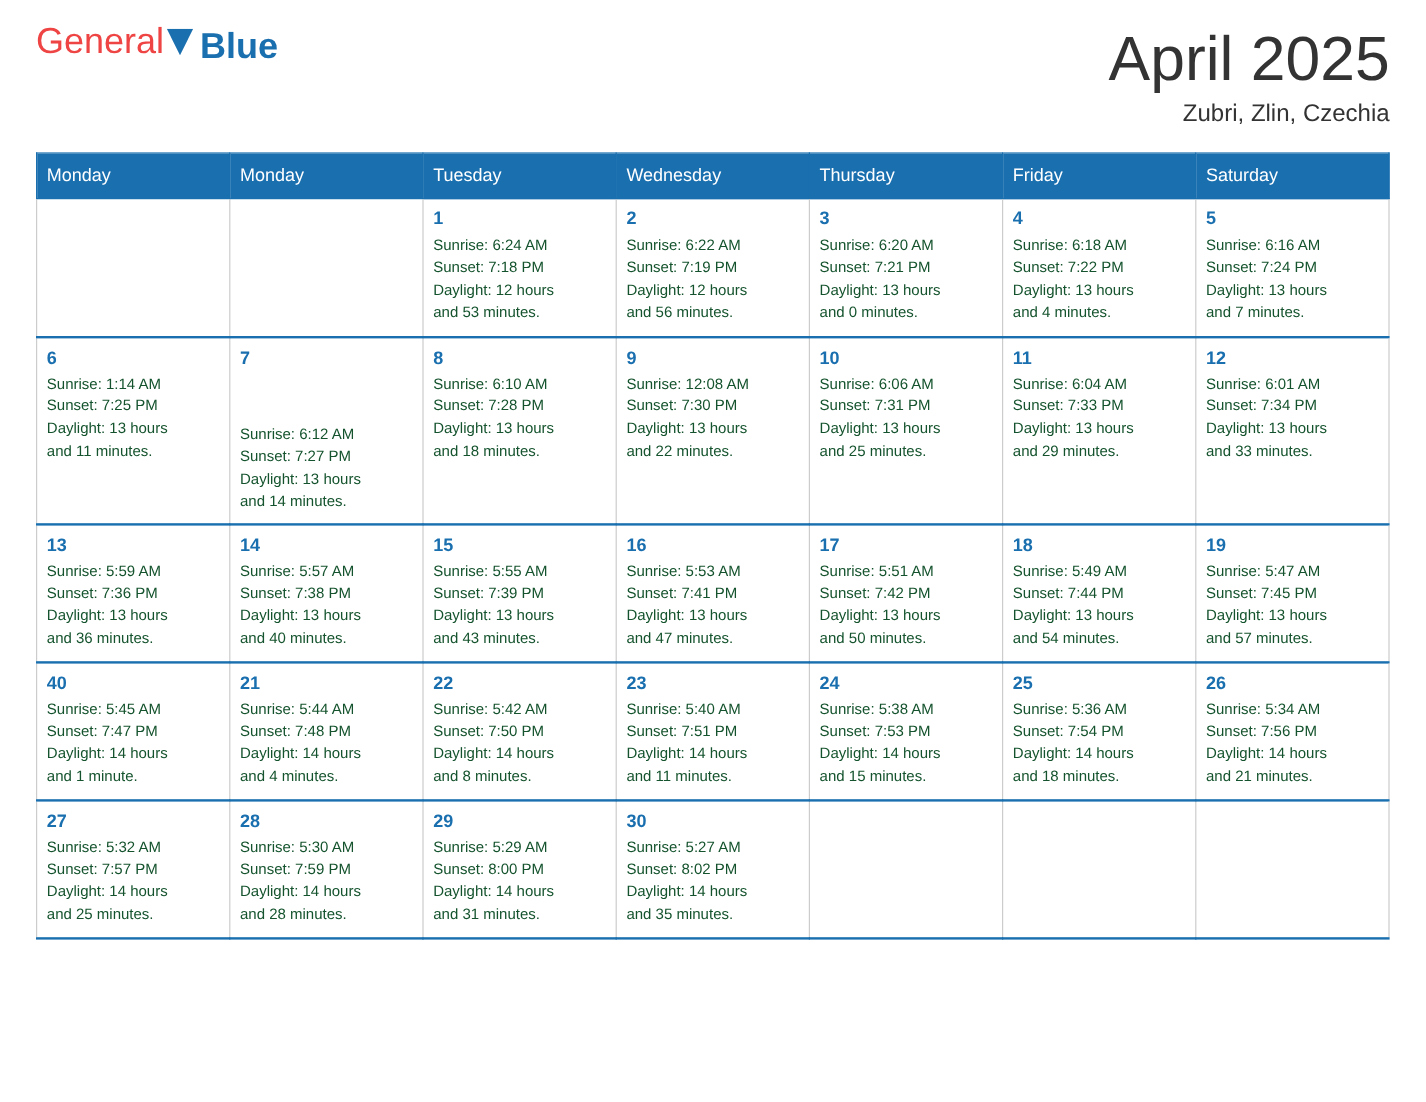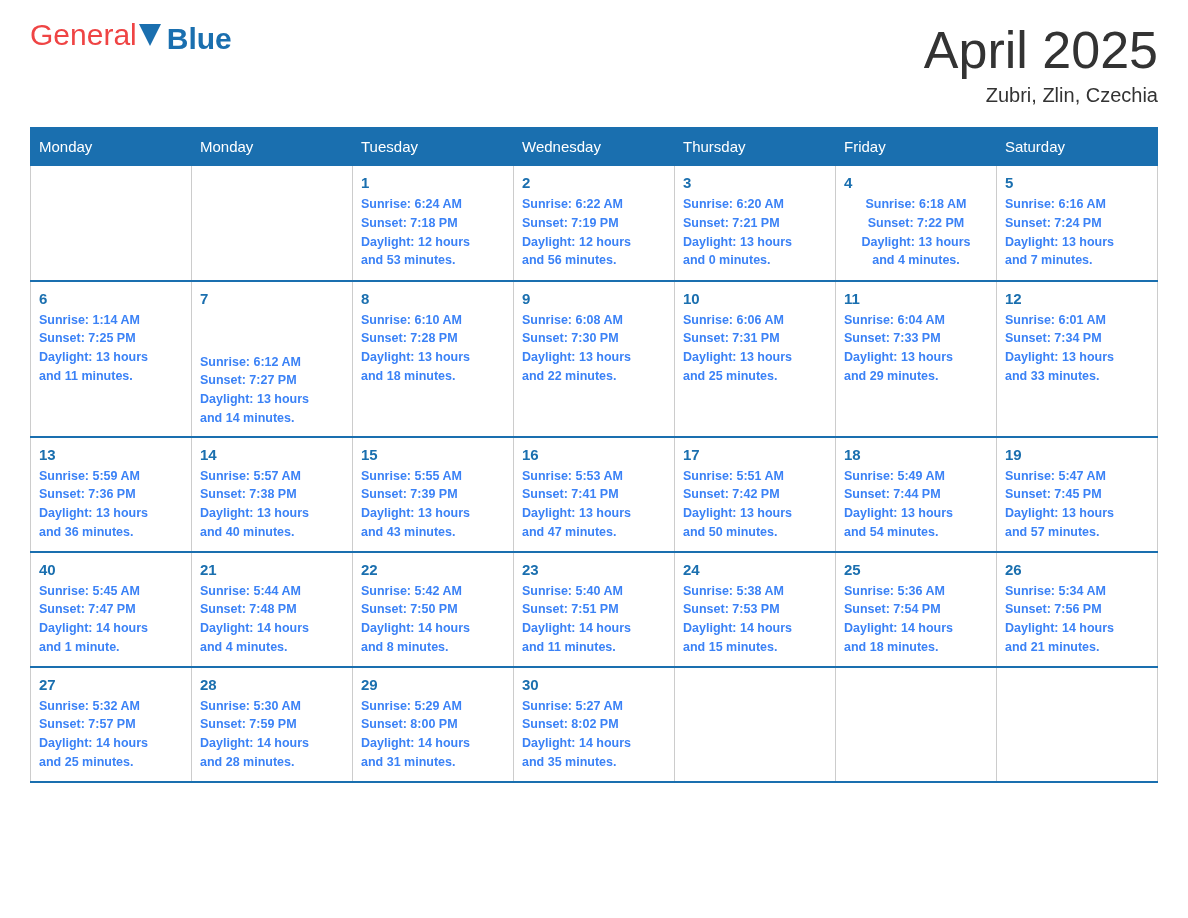--- a/index.html
+++ b/index.html
@@ -62,22 +62,21 @@
     .day-number {
       font-size: 15px;
       font-weight: bold;
       color: #1a6faf;
       display: block;
       margin-bottom: 4px;
     }
     .day-info {
       font-size: 12.5px;
       line-height: 1.5;
-      color: #3b82f6;
-      font-weight: bold;
+      color: #14532d;
     }
     .empty-cell {
       background: #fff;
     }
   </style>
 </head>
 <body>
 
 <div class="header">
   <div class="logo">
@@ -135,21 +134,21 @@
         </td>
         <td>
           <span class="day-number">3</span>
           <div class="day-info" style="white-space: pre-line;">Sunrise: 6:20 AM
 Sunset: 7:21 PM
 Daylight: 13 hours
 and 0 minutes.</div>
         </td>
         <td>
           <span class="day-number">4</span>
-          <div class="day-info" style="white-space: pre-line; text-align: center;">Sunrise: 6:18 AM
+          <div class="day-info" style="white-space: pre-line;">Sunrise: 6:18 AM
 Sunset: 7:22 PM
 Daylight: 13 hours
 and 4 minutes.</div>
         </td>
         <td>
           <span class="day-number">5</span>
           <div class="day-info" style="white-space: pre-line;">Sunrise: 6:16 AM
 Sunset: 7:24 PM
 Daylight: 13 hours
 and 7 minutes.</div>
@@ -172,21 +171,21 @@
         </td>
         <td>
           <span class="day-number">8</span>
           <div class="day-info" style="white-space: pre-line;">Sunrise: 6:10 AM
 Sunset: 7:28 PM
 Daylight: 13 hours
 and 18 minutes.</div>
         </td>
         <td>
           <span class="day-number">9</span>
-          <div class="day-info" style="white-space: pre-line;">Sunrise: 6:08 AM
+          <div class="day-info" style="white-space: pre-line;">Sunrise: 12:08 AM
 Sunset: 7:30 PM
 Daylight: 13 hours
 and 22 minutes.</div>
         </td>
         <td>
           <span class="day-number">10</span>
           <div class="day-info" style="white-space: pre-line;">Sunrise: 6:06 AM
 Sunset: 7:31 PM
 Daylight: 13 hours
 and 25 minutes.</div>

